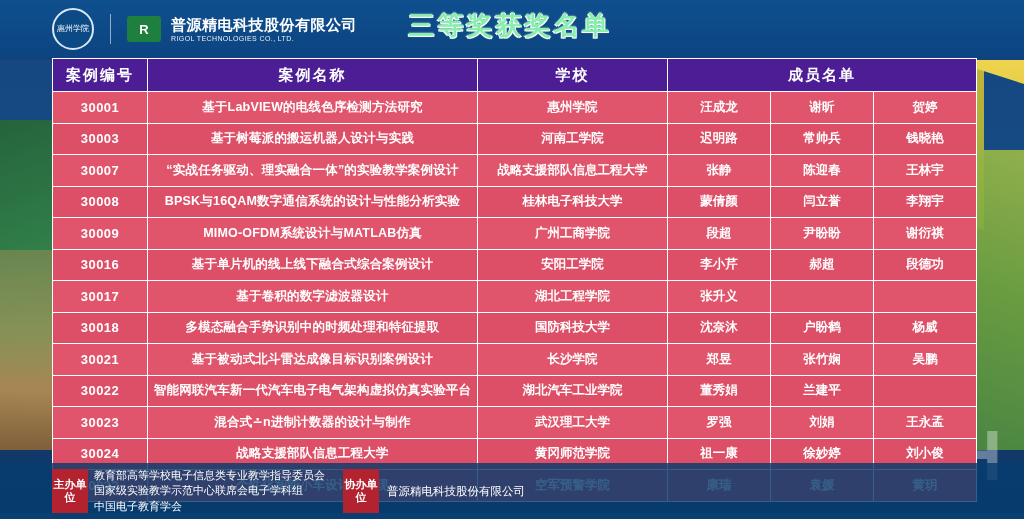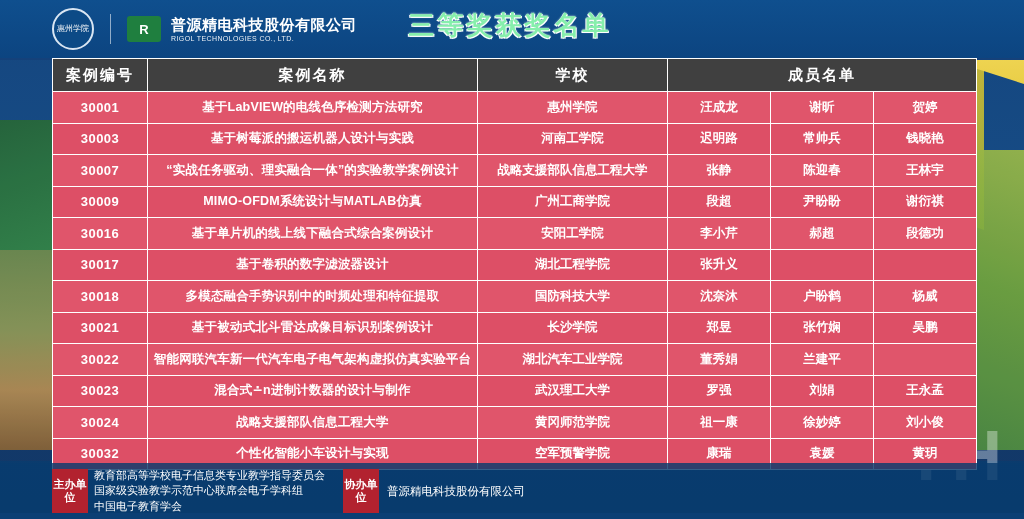--- a/index.html
+++ b/index.html
@@ -43,21 +43,21 @@
   .brand-en{font-size:7px;letter-spacing:.4px;opacity:.92;white-space:nowrap;}
   .title-main{position:absolute;left:360px;top:8px;width:300px;text-align:center;
     font-size:26px;font-weight:bold;color:#86efac;
     text-shadow:0 0 2px #fff,1px 1px 0 #fff,-1px 1px 0 #fff;letter-spacing:3px;}
 
   
   .table-wrap{position:absolute;left:52px;top:58px;width:925px;}
   table{border-collapse:collapse;width:925px;table-layout:fixed;}
   th,td{border:1px solid #ffffff;text-align:center;color:#ffffff;
     font-weight:bold;white-space:nowrap;overflow:hidden;}
-  thead th{background:#404040;height:30px;font-size:15px;letter-spacing:2px;}
+  thead th{background:#4c1d95;height:30px;font-size:15px;letter-spacing:2px;}
   tbody td{background:#e0556b;height:28.5px;font-size:12.5px;}
   tbody tr:nth-child(even) td{background:#dd4f66;}
   td.code{font-size:13px;letter-spacing:.5px;}
   td.name{font-size:12.5px;letter-spacing:.2px;}
   td.school{font-size:12.5px;}
   td.member{font-size:12.5px;}
   col.c-code{width:95px;}
   col.c-name{width:330px;}
   col.c-school{width:190px;}
   col.c-m{width:103px;}
@@ -144,20 +144,28 @@
           </tr>
           <tr>
             <td class="code">30007</td>
             <td class="name">“实战任务驱动、理实融合一体”的实验教学案例设计</td>
             <td class="school">战略支援部队信息工程大学</td>
             <td class="member">张静</td>
             <td class="member">陈迎春</td>
             <td class="member">王林宇</td>
           </tr>
           <tr>
+            <td class="code">30008</td>
+            <td class="name">BPSK与16QAM数字通信系统的设计与性能分析实验</td>
+            <td class="school">桂林电子科技大学</td>
+            <td class="member">蒙倩颜</td>
+            <td class="member">闫立誉</td>
+            <td class="member">李翔宇</td>
+          </tr>
+          <tr>
             <td class="code">30009</td>
             <td class="name">MIMO-OFDM系统设计与MATLAB仿真</td>
             <td class="school">广州工商学院</td>
             <td class="member">段超</td>
             <td class="member">尹盼盼</td>
             <td class="member">谢衍祺</td>
           </tr>
           <tr>
             <td class="code">30016</td>
             <td class="name">基于单片机的线上线下融合式综合案例设计</td>

